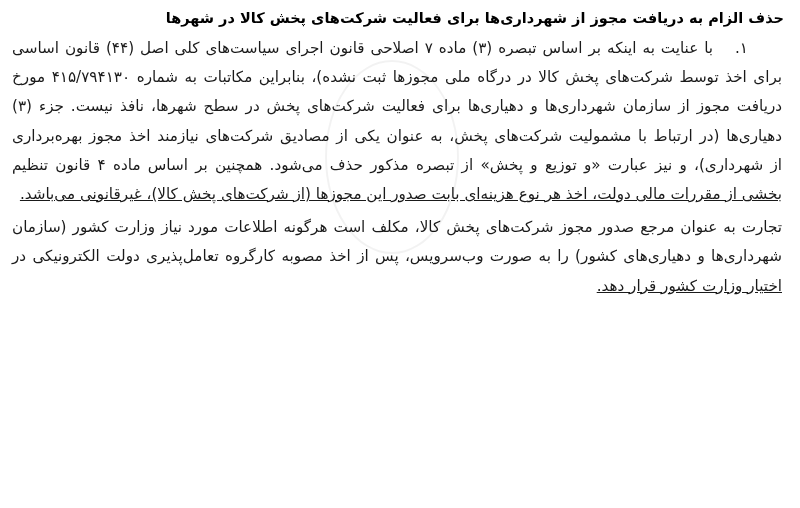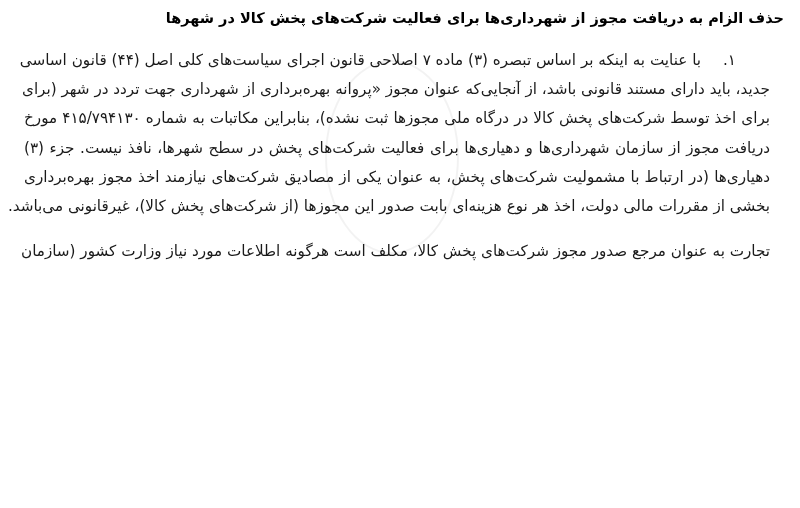--- a/index.html
+++ b/index.html
@@ -28,45 +28,47 @@
   }
   .line {
     font-size:15.2px;
     line-height:29.2px;
     white-space:nowrap;
     text-align:justify;
     text-align-last:justify;
     display:block;
     color:#1a1a1a;
   }
-  .line.last { text-align-last:right; }
+  .line.last { text-align-last:right;text-decoration:underline; }
   .indent { padding-right:34px; }
   .num { display:inline-block; margin-left:22px; }
-  .para { margin:16px; }
+  .para { margin:4px; }
   .watermark {
     position:absolute; left:325px; top:60px;
     width:130px; height:190px;
     border:2px solid rgba(0,0,0,0.05);
     border-radius:50%;
     pointer-events:none;
   }
 </style>
 </head>
 <body>
 
 <div class="page">
   <div class="watermark"></div>
 
   <h1 class="title">حذف الزام به دریافت مجوز از شهرداری‌ها برای فعالیت شرکت‌های پخش کالا در شهرها</h1>
 
   <div class="para">
     <span class="line indent"><span class="num">۱.</span><span>با عنایت به اینکه بر اساس تبصره (۳) ماده ۷ اصلاحی قانون اجرای سیاست‌های کلی اصل (۴۴) قانون اساسی</span></span>
-    <span class="line">جدید، باید دارای مستند قانونی باشد، از آنجایی‌که عنوان مجوز «پروانه بهره‌برداری از شهرداری جهت تردد در شهر (برای</span>
     <span class="line">برای اخذ توسط شرکت‌های پخش کالا در درگاه ملی مجوزها ثبت نشده)، بنابراین مکاتبات به شماره ۴۱۵/۷۹۴۱۳۰ مورخ</span>
     <span class="line">دریافت مجوز از سازمان شهرداری‌ها و دهیاری‌ها برای فعالیت شرکت‌های پخش در سطح شهرها، نافذ نیست. جزء (۳)</span>
     <span class="line">دهیاری‌ها (در ارتباط با مشمولیت شرکت‌های پخش، به عنوان یکی از مصادیق شرکت‌های نیازمند اخذ مجوز بهره‌برداری</span>
+    <span class="line">از شهرداری)، و نیز عبارت «و توزیع و پخش» از تبصره مذکور حذف می‌شود. همچنین بر اساس ماده ۴ قانون تنظیم</span>
     <span class="line last">بخشی از مقررات مالی دولت، اخذ هر نوع هزینه‌ای بابت صدور این مجوزها (از شرکت‌های پخش کالا)، غیرقانونی می‌باشد.</span>
   </div>
 
   <div class="para">
     <span class="line">تجارت به عنوان مرجع صدور مجوز شرکت‌های پخش کالا، مکلف است هرگونه اطلاعات مورد نیاز وزارت کشور (سازمان</span>
+    <span class="line">شهرداری‌ها و دهیاری‌های کشور) را به صورت وب‌سرویس، پس از اخذ مصوبه کارگروه تعامل‌پذیری دولت الکترونیکی در</span>
+    <span class="line last">اختیار وزارت کشور قرار دهد.</span>
   </div>
 </div>
 
 </body></html>

